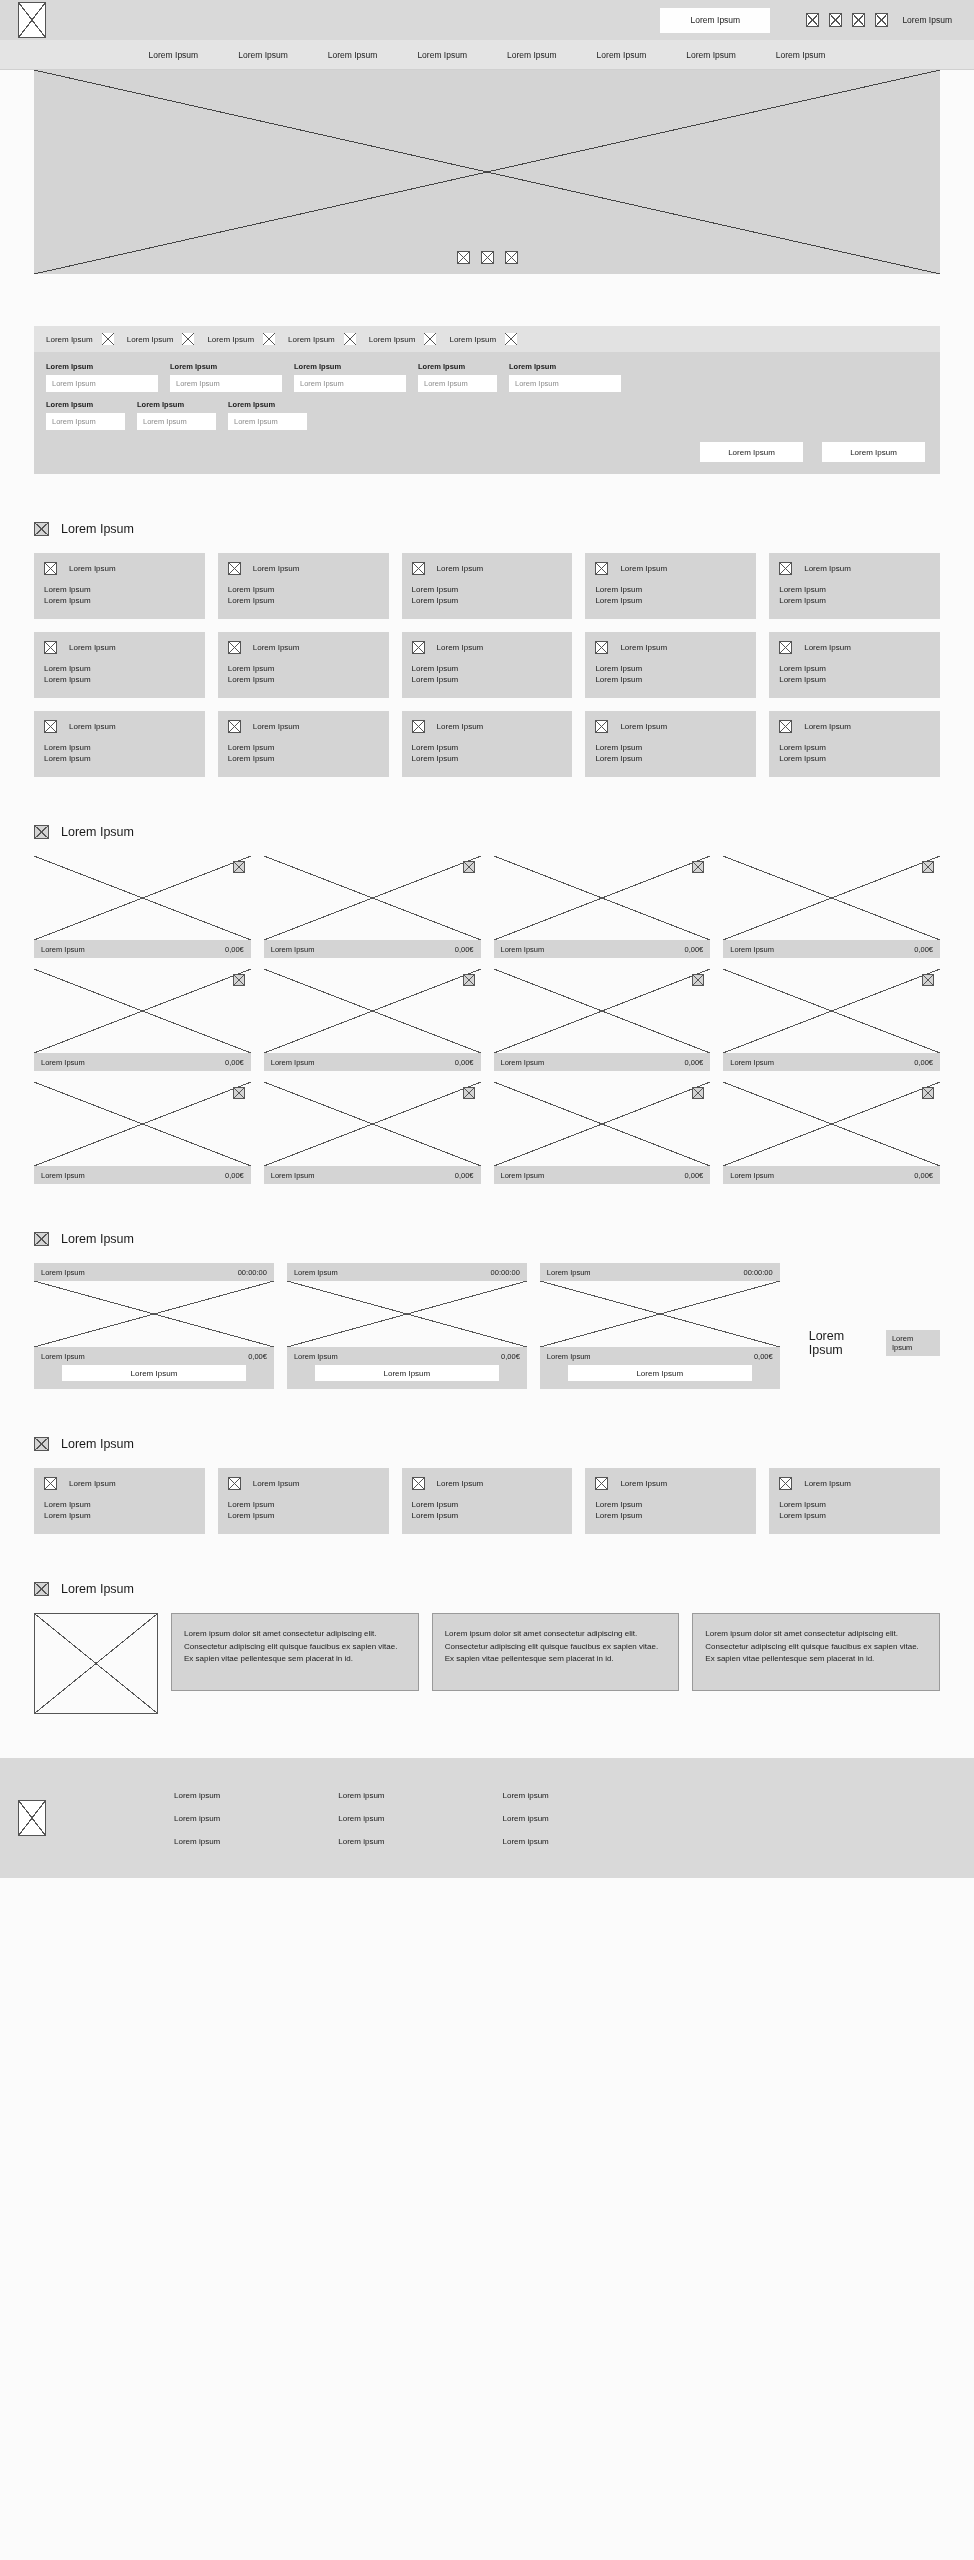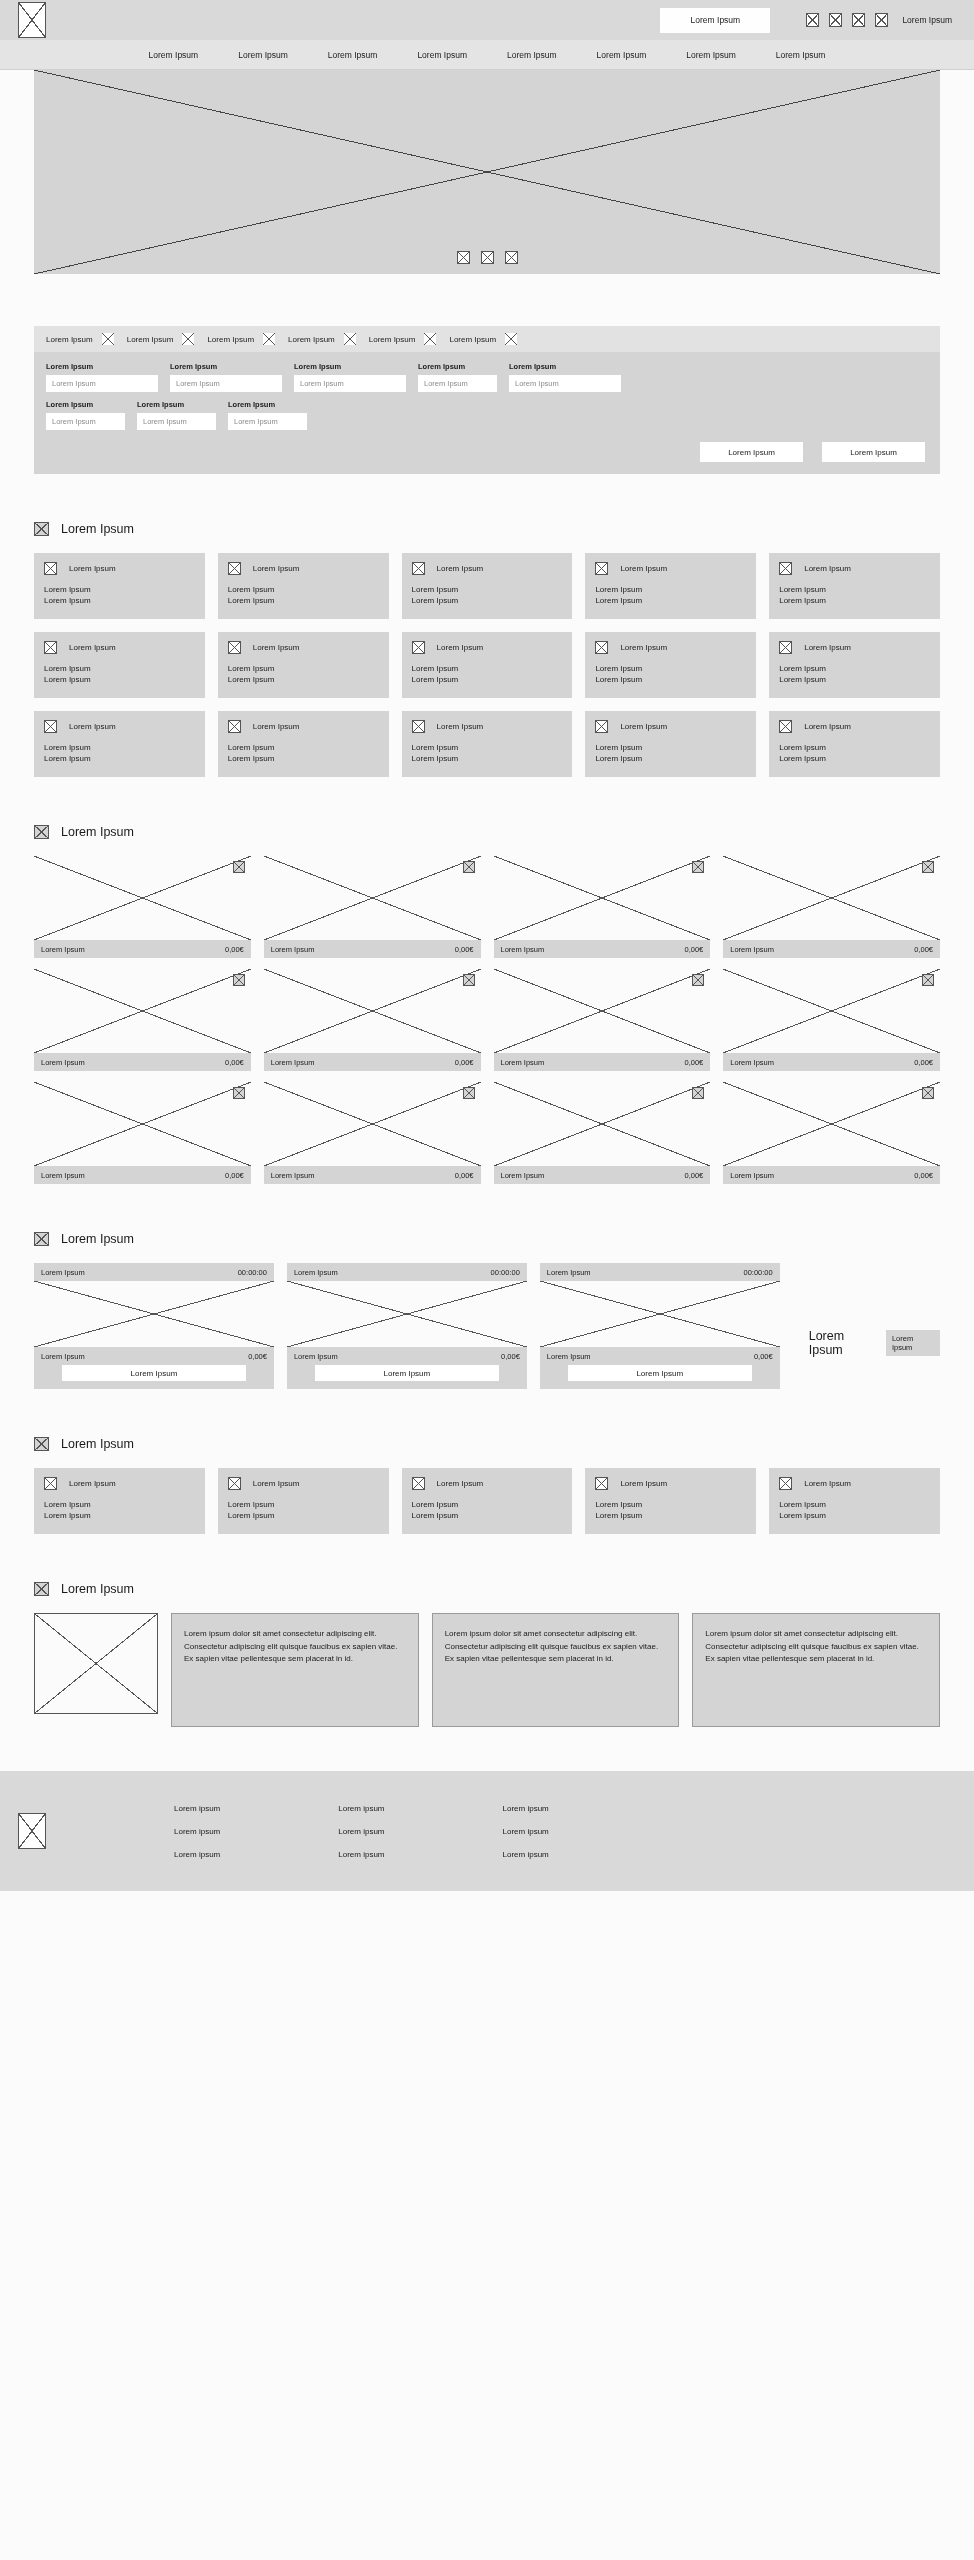--- a/index.html
+++ b/index.html
@@ -226,21 +226,21 @@
     position: absolute; left: 0; top: 0; width: 100%; height: 100%;
     background: linear-gradient(to top right, transparent calc(50% - 0.5px), #555 calc(50% - 0.5px), #555 calc(50% + 0.5px), transparent calc(50% + 0.5px));
   }
   .blog-img::after {
     background: linear-gradient(to bottom right, transparent calc(50% - 0.5px), #555 calc(50% - 0.5px), #555 calc(50% + 0.5px), transparent calc(50% + 0.5px));
   }
   .blog-card {
     flex: 1;
     background: #d4d4d4;
     border: 1px solid #9a9a9a;
-    height: 114px;
+    height: 78px;
     padding: 14px 12px;
     font-size: 8px;
     line-height: 12.5px;
   }
 
   
   .footer {
     background: #d9d9d9;
     height: 120px;
     margin-top: 44px;

